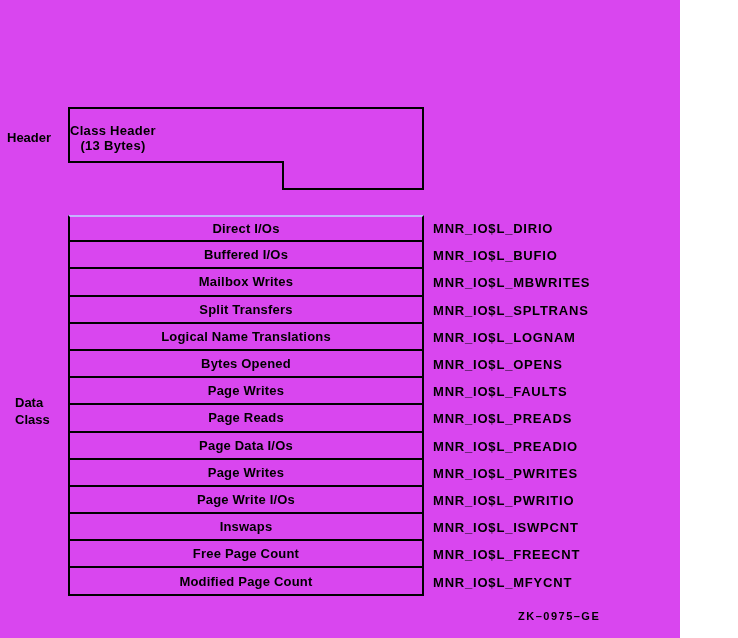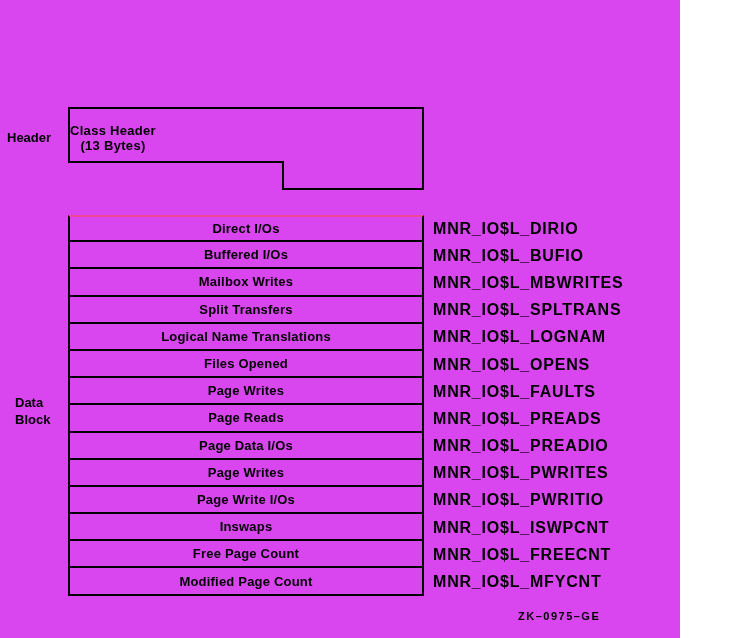--- a/index.html
+++ b/index.html
@@ -75,26 +75,26 @@
     border-left:2px solid #000;
     border-right:2px solid #000;
     border-bottom:2px solid #000;
     display:flex;
     align-items:center;
     justify-content:center;
     font-size:13px;
     font-weight:bold;
     letter-spacing:0.2px;
   }
-  .row:first-child .cell { border-top:2px solid #ec4899; }
+  .row:first-child .cell { border-top:2px solid #c4b5fd; }
   .mnr {
     margin-left:9px;
     display:flex;
     align-items:center;
-    font-size:16px;
+    font-size:13px;
     font-weight:bold;
     letter-spacing:0.8px;
     white-space:nowrap;
   }
   .zk {
     position:absolute;
     left:518px; top:610px;
     font-size:11px;
     font-weight:bold;
     letter-spacing:1.5px;
@@ -112,21 +112,21 @@
     <div class="hbox-text">
       <div>Class Header</div>
       <div>(13 Bytes)</div>
     </div>
   </div>
   <div class="hbox-bottom-left"></div>
   <div class="hbox-step"></div>
 
   <div class="lbl datablock-lbl">
     <div>Data</div>
-    <div>Block</div>
+    <div>Class</div>
   </div>
 
   <div class="rows" id="rows">
       <div class="row">
         <div class="cell">Direct I/Os</div>
         <div class="mnr">MNR_IO$L_DIRIO</div>
       </div>
       <div class="row">
         <div class="cell">Buffered I/Os</div>
         <div class="mnr">MNR_IO$L_BUFIO</div>
@@ -137,21 +137,21 @@
       </div>
       <div class="row">
         <div class="cell">Split Transfers</div>
         <div class="mnr">MNR_IO$L_SPLTRANS</div>
       </div>
       <div class="row">
         <div class="cell">Logical Name Translations</div>
         <div class="mnr">MNR_IO$L_LOGNAM</div>
       </div>
       <div class="row">
-        <div class="cell">Files Opened</div>
+        <div class="cell">Bytes Opened</div>
         <div class="mnr">MNR_IO$L_OPENS</div>
       </div>
       <div class="row">
         <div class="cell">Page Writes</div>
         <div class="mnr">MNR_IO$L_FAULTS</div>
       </div>
       <div class="row">
         <div class="cell">Page Reads</div>
         <div class="mnr">MNR_IO$L_PREADS</div>
       </div>

